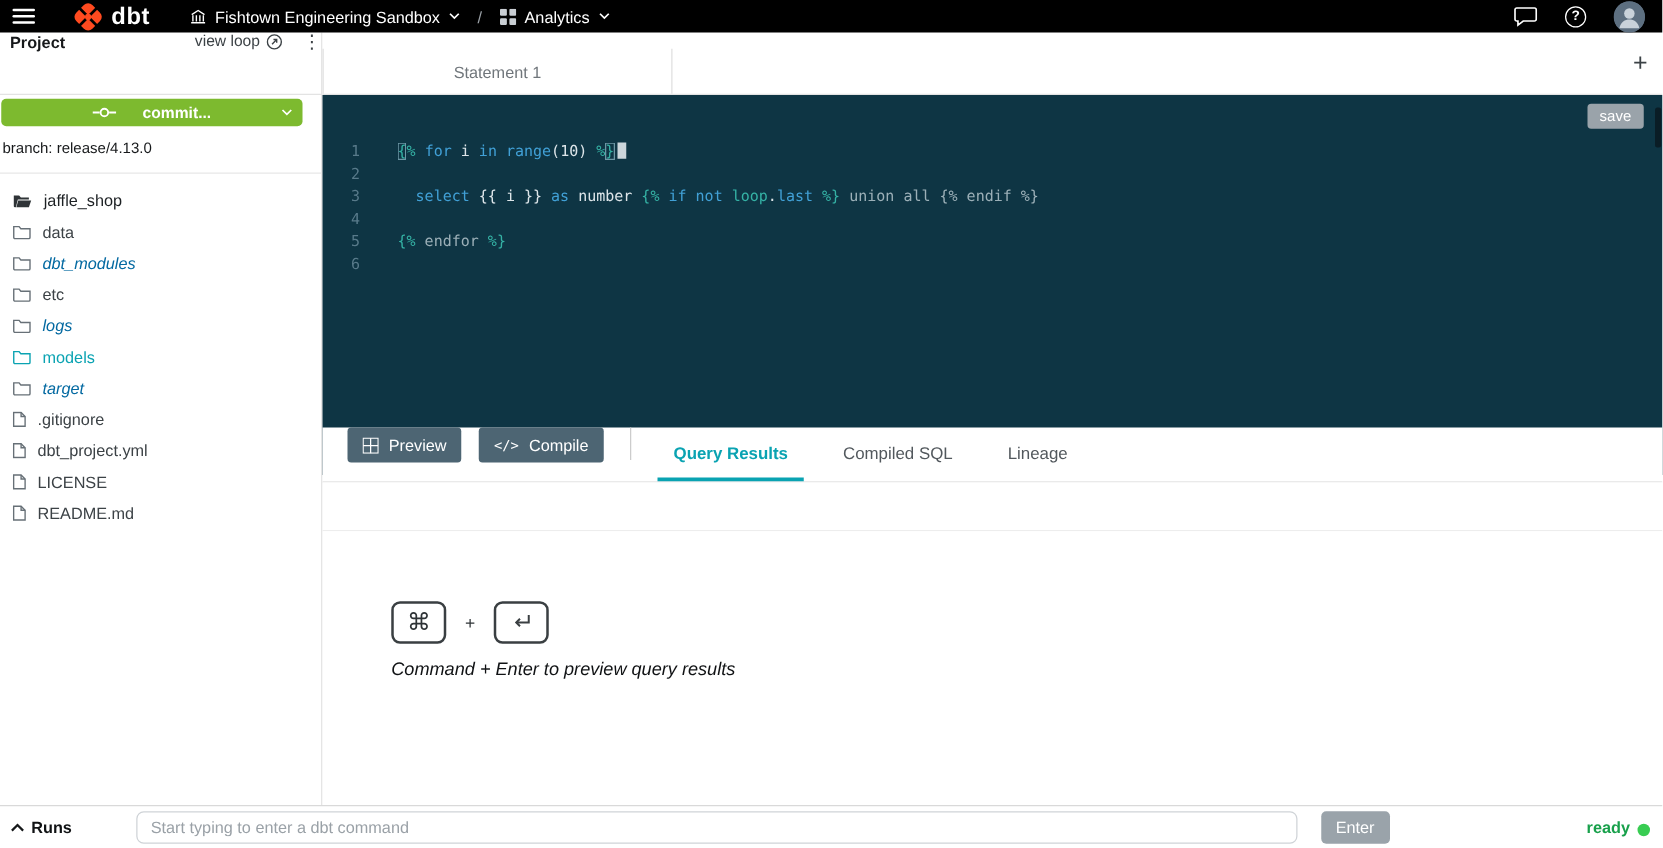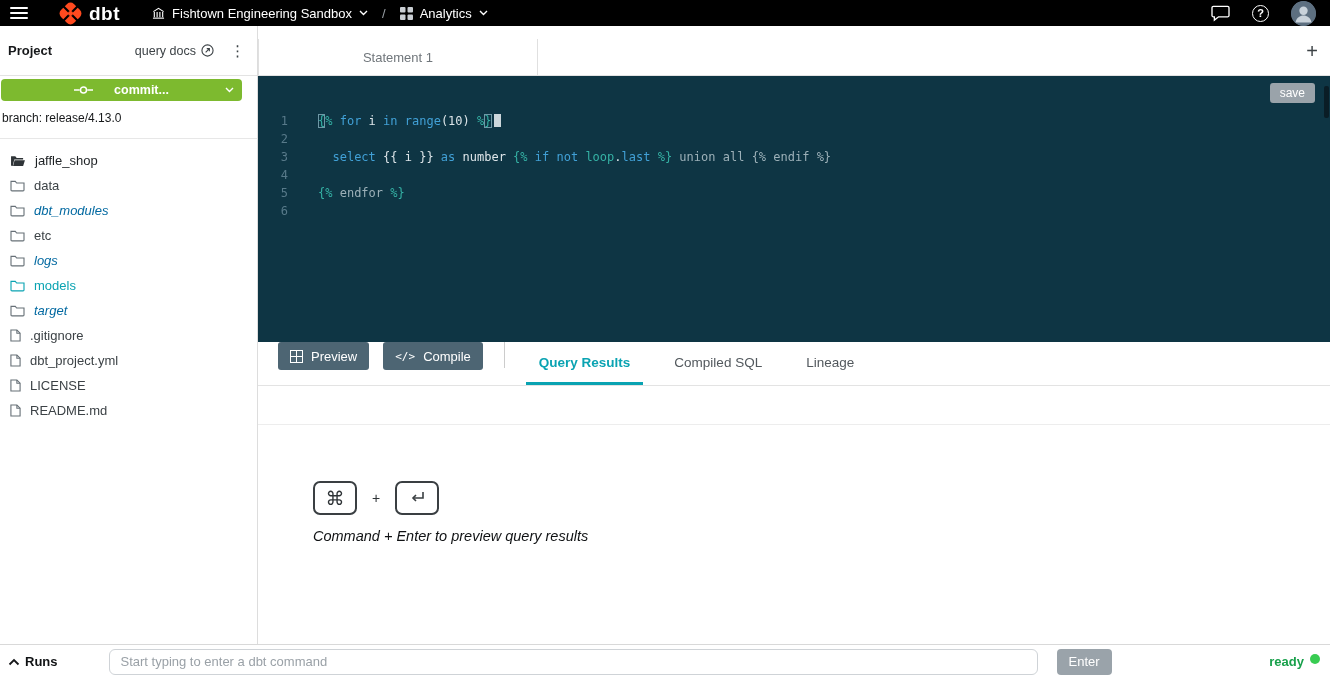--- a/index.html
+++ b/index.html
@@ -20,21 +20,21 @@
   .tb-group{display:flex;align-items:center;gap:7px;font-size:13px;font-weight:normal;cursor:pointer}
   .org-group{margin-left:32px}
   .tb-sep{color:#9aa0a6;margin:0 14px;font-size:13px;font-weight:normal}
   .tb-right{margin-left:auto;display:flex;align-items:center;gap:22px;margin-right:14px}
   .help-icon{width:17px;height:17px;border:1.5px solid #fff;border-radius:50%;
              display:flex;align-items:center;justify-content:center;font-size:11px;font-weight:bold;cursor:pointer}
   .avatar{width:25px;height:25px;border-radius:50%;overflow:hidden;background:#5d6f80;cursor:pointer}
 
   
   .sidebar{position:absolute;top:26px;left:0;width:258px;bottom:34px;border-right:1px solid #ddd;background:#fff}
-  .sidebar-header{height:50px;border-bottom:1px solid #e3e3e3;display:flex;align-items:center;padding:0 12px 0 8px}
+  .sidebar-header{height:50px;border-bottom:1px solid #e3e3e3;display:flex;align-items:flex-start;padding:0 0 0 8px}
   .sb-title{font-size:13px;font-weight:bold}
   .view-docs{margin-left:auto;display:flex;align-items:center;gap:5px;font-size:12.5px;color:#3c4246;cursor:pointer}
   .kebab{margin-left:16px;font-size:15px;color:#3c4246;cursor:pointer;line-height:1}
   .commit-btn{position:relative;margin:3px 15px 0 1px;height:22px;background:var(--green);border-radius:4px;
               display:flex;align-items:center;justify-content:center;gap:21px;color:#fff;font-size:12.5px;
               font-weight:bold;cursor:pointer}
   .commit-chevron{position:absolute;right:8px;top:8px;display:flex}
   .branch-label{font-size:12px;color:#16181a;padding:10px 4px 13px 2px;border-bottom:1px solid #e7e7e7}
   .file-tree{padding-top:9px}
   .tree-item{height:25px;display:flex;align-items:center;gap:9px;padding-left:10px;font-size:13px;color:#3c4246;cursor:pointer}
@@ -95,21 +95,21 @@
 
   
   .statusbar{position:absolute;left:0;right:0;bottom:0;height:34px;border-top:1px solid #d9d9d9;background:#fff;
              display:flex;align-items:center}
   .runs{display:flex;align-items:center;gap:5px;margin-left:8px;font-size:13px;font-weight:bold;color:#101214;cursor:pointer}
   .cmd-input{margin-left:51px;width:929px;height:26px;border:1px solid #cfd3d7;border-radius:6px;padding:0 11px;
              font-size:13px;font-family:inherit;color:#222}
   .cmd-input::placeholder{color:#9aa1a7}
   .enter-btn{margin-left:19px;height:26px;background:#9aa3aa;color:#fff;border:none;border-radius:4px;font-size:13px;
              padding:0 12px;font-family:inherit;cursor:pointer}
-  .ready-group{margin-left:auto;margin-right:10px;display:flex;align-items:flex-start;gap:6px}
+  .ready-group{margin-left:auto;margin-right:10px;display:flex;align-items:flex-end;gap:6px}
   .ready-label{font-size:13px;font-weight:bold;color:var(--readygreen)}
   .ready-dot{width:10px;height:10px;border-radius:50%;background:#38cc52}
 </style>
 </head>
 <body>
 
 <div class="topbar">
   <div class="hamburger">
       <span></span>
       <span></span>
@@ -163,21 +163,21 @@
         <path d="M4.5 21.5 C5.5 16.5 9 14.5 12.5 14.5 C16 14.5 19.5 16.5 20.5 21.5 Z" fill="#c9d2da"></path>
       </svg>
     </div>
   </div>
 </div>
 
 <div class="sidebar">
   <div class="sidebar-header">
     <span class="sb-title">Project</span>
     <span class="view-docs">
-      <span>query docs</span>
+      <span>view loop</span>
       <svg width="13" height="13" viewBox="0 0 14 14">
         <circle cx="7" cy="7" r="6" fill="none" stroke="#3c4246" stroke-width="1.2"></circle>
         <path d="M5 9 L9 5 M6.2 5 H9 V7.8" fill="none" stroke="#3c4246" stroke-width="1.2"></path>
       </svg>
     </span>
     <span class="kebab">⋮</span>
   </div>
 
   <div class="commit-btn">
     <svg width="19" height="10" viewBox="0 0 20 10">

